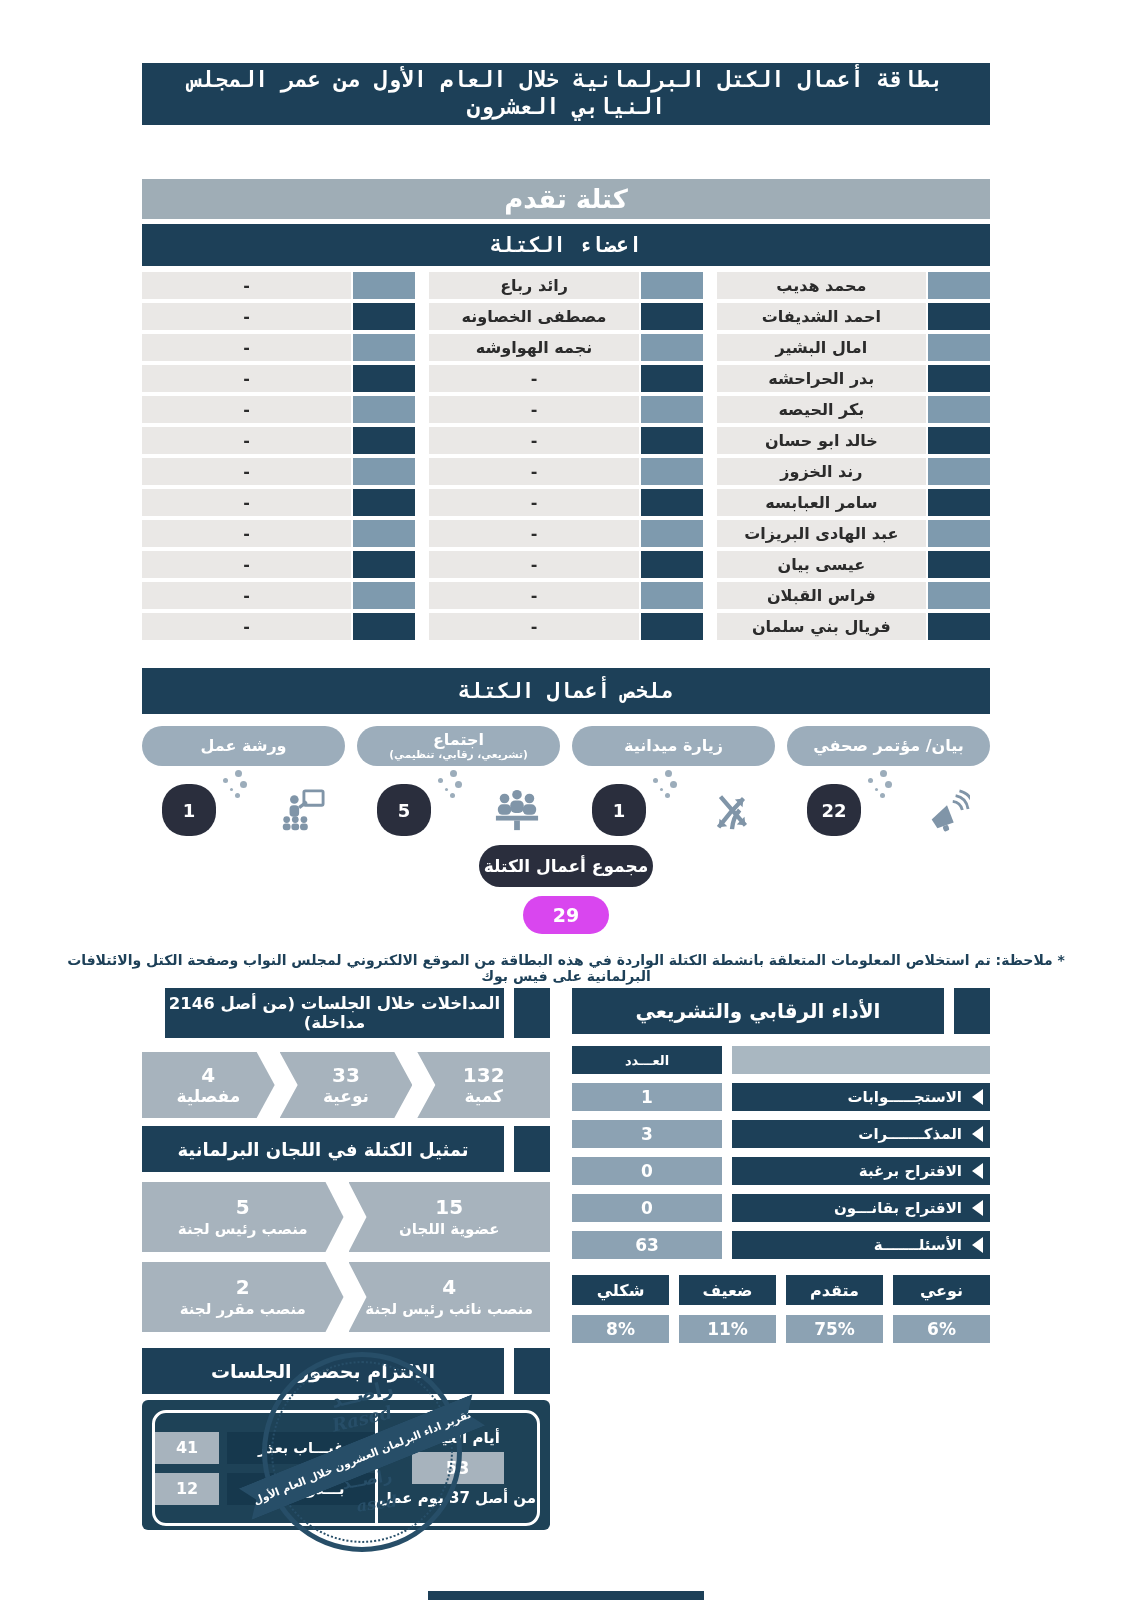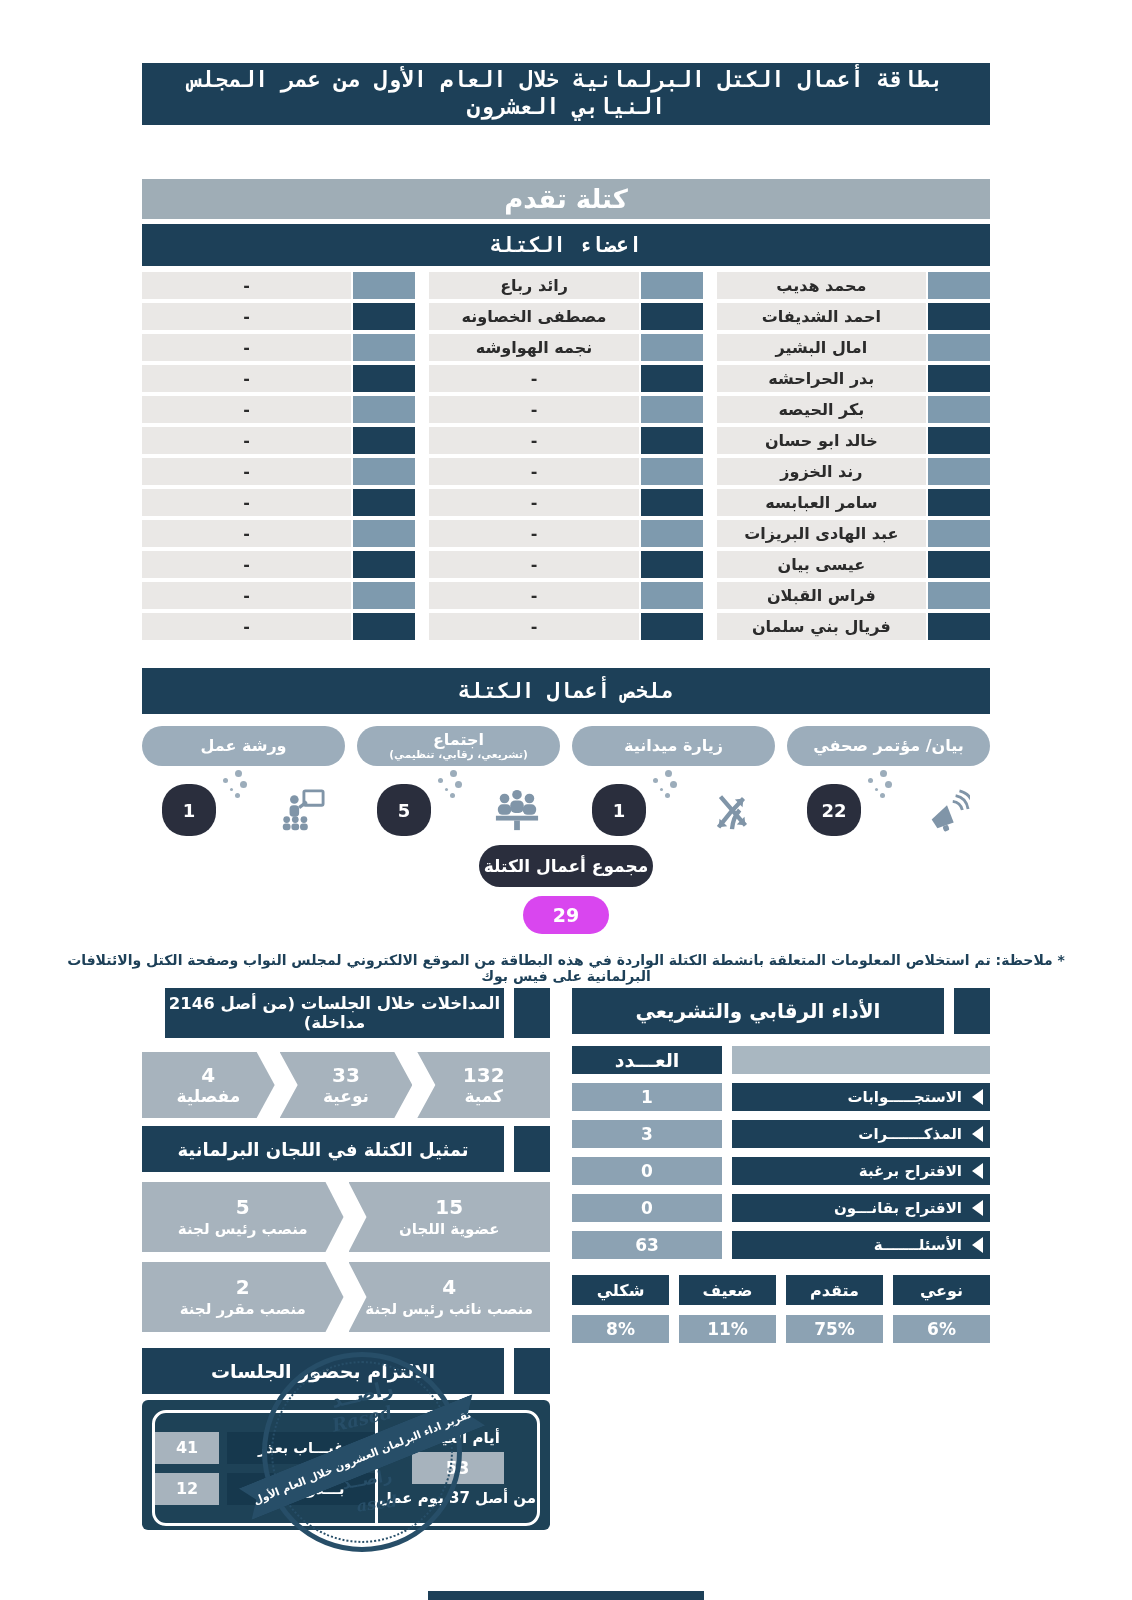--- a/index.html
+++ b/index.html
@@ -48,21 +48,21 @@
   .h50 .main,.h50 .sq{height:50px;}
   .f20{font-size:20px;} .f17{font-size:16.5px;margin-left:23px;} .f18{font-size:18px;} .f19{font-size:19px;}
 
   .ov-table{margin-top:12px;display:flex;flex-direction:column;gap:9px;}
   .ov-row{display:flex;gap:10px;height:28px;}
   .ov-label{flex:1.6;background:#1d4058;position:relative;color:#fff;font-weight:bold;font-size:15px;display:flex;align-items:center;padding-right:6px;}
   .ov-label .tri{position:absolute;left:auto;right:7px;width:0;height:0;border-top:8px solid transparent;border-bottom:8px solid transparent;border-left:0;border-right:11px solid #fff;}
   .ov-label .txt{padding-right:22px;}
   .ov-val{width:150px;flex:none;background:#8ca2b3;color:#fff;font-weight:bold;font-size:17px;display:flex;align-items:center;justify-content:center;}
   .ov-head-label{flex:1.6;background:#a9b7c1;}
-  .ov-head-val{width:150px;flex:none;background:#1d4058;color:#fff;font-weight:bold;font-size:19px;display:flex;align-items:center;justify-content:center;}
+  .ov-head-val{width:150px;flex:none;background:#1d4058;color:#fff;font-weight:bold;font-size:13px;display:flex;align-items:center;justify-content:center;}
 
   .quality{margin-top:16px;display:grid;grid-template-columns:repeat(4,1fr);gap:10px;}
   .q-head{height:30px;background:#1d4058;color:#fff;font-weight:bold;font-size:16px;display:flex;align-items:center;justify-content:center;}
   .q-val{height:28px;margin-top:-3px;background:#8ca2b3;color:#fff;font-weight:bold;font-size:17px;display:flex;align-items:center;justify-content:center;}
   .quality .q-val{margin-top:0;}
 
   .chevrons{margin-top:14px;display:flex;gap:5px;}
   .chev{flex:1;height:66px;background:#a7b3bd;color:#fff;display:flex;flex-direction:column;align-items:center;justify-content:center;line-height:1.15;}
   .chev .v{font-weight:bold;font-size:20px;}
   .chev .l{font-weight:bold;font-size:17px;}

